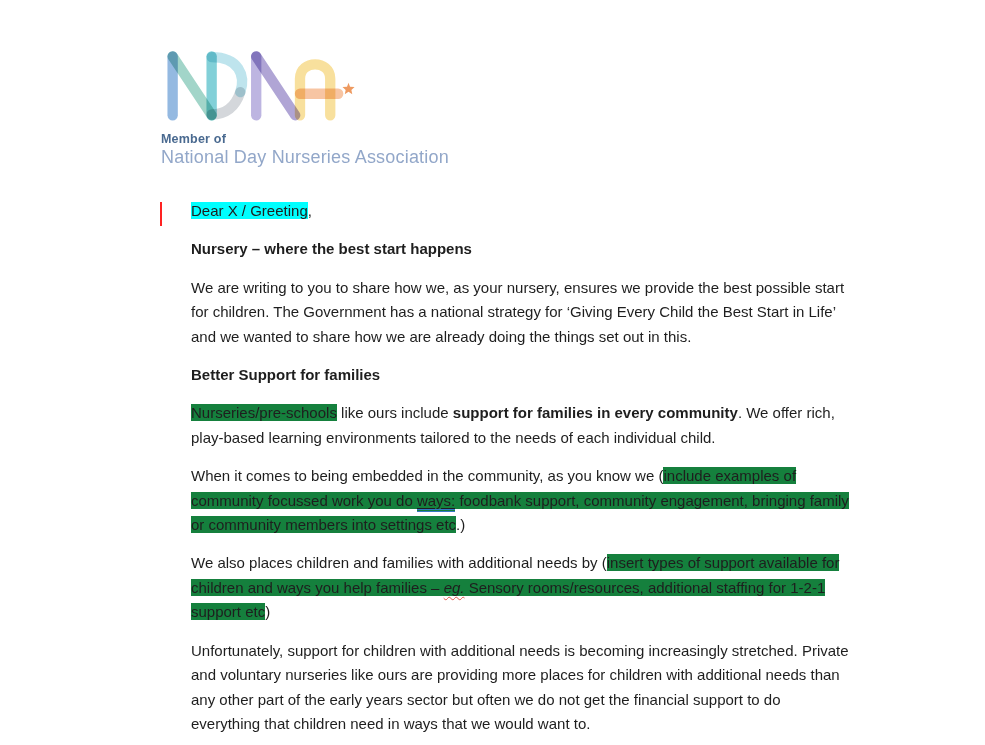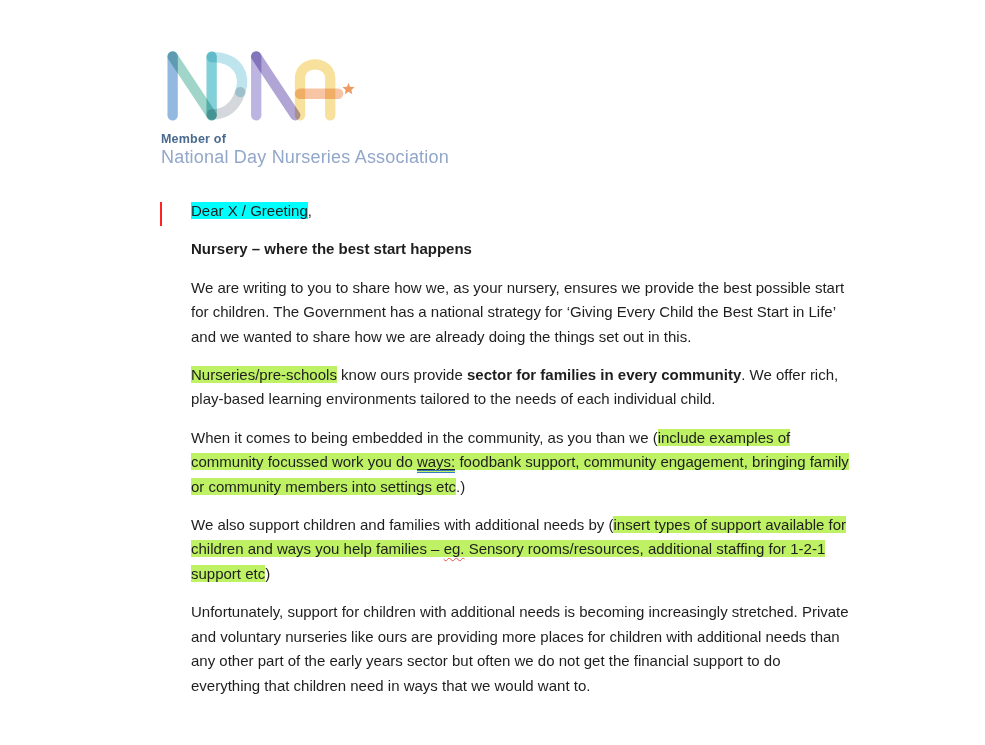--- a/index.html
+++ b/index.html
@@ -37,34 +37,35 @@
   }
   .para {
     font-size:15px;
     line-height:24.4px;
     margin:0 0 14px 0;
     white-space:pre-wrap;
     padding-left:28px;
   }
   .center { text-align:left; }
   .bold { font-weight:bold; }
-  .hl-yellow { background:#bef264; }
+  .hl-yellow { background:#15803d; }
   .hl-cyan { background:#00FFFF; }
   .underlined {
     text-decoration:underline;
     text-decoration-color:#1E1E1E;
     text-underline-offset:2px;
   }
   .grammar-mark { border-bottom:3px double #3579C4; }
   .spell-mark {
     text-decoration:underline;
     text-decoration-style:wavy;
     text-decoration-color:#E2574C;
     text-decoration-thickness:1px;
     text-underline-offset:3px;
+    font-style:italic;
   }
 </style>
 </head>
 <body>
 
 <div class="page">
 
   <div class="logo-block">
     <svg width="208" height="78" viewBox="0 8 240 98" xmlns="http://www.w3.org/2000/svg">
       <path class="lg" d="M14,16 L14,90" stroke="#79A7DA"></path>
@@ -83,26 +84,27 @@
   </div>
 
   <div class="caret"></div>
 
   <div class="content">
       <p class="para"><span class="run hl-cyan">Dear X / Greeting</span><span class="run">,</span></p>
       <p class="para center"><span class="run bold">Nursery – where the best start happens</span></p>
       <p class="para"><span class="run">We are writing to you to share how we, as your nursery, ensures we provide the best possible start
 for children. The Government has a national strategy for ‘Giving Every Child the Best Start in Life’
 and we wanted to share how we are already doing the things set out in this.</span></p>
-      <p class="para"><span class="run hl-yellow">Nurseries/pre-schools</span><span class="run"> know ours provide </span><span class="run bold">sector for families in every community</span><span class="run">. We offer rich,
+      <p class="para"><span class="run bold">Better Support for families</span></p>
+      <p class="para"><span class="run hl-yellow">Nurseries/pre-schools</span><span class="run"> like ours include </span><span class="run bold">support for families in every community</span><span class="run">. We offer rich,
 play-based learning environments tailored to the needs of each individual child.</span></p>
-      <p class="para"><span class="run">When it comes to being embedded in the community, as you than we (</span><span class="run hl-yellow">include examples of
+      <p class="para"><span class="run">When it comes to being embedded in the community, as you know we (</span><span class="run hl-yellow">include examples of
 community focussed work you do </span><span class="run hl-yellow underlined grammar-mark">ways:</span><span class="run hl-yellow"> foodbank support, community engagement, bringing family
 or community members into settings etc</span><span class="run">.)</span></p>
-      <p class="para"><span class="run">We also support children and families with additional needs by (</span><span class="run hl-yellow">insert types of support available for
+      <p class="para"><span class="run">We also places children and families with additional needs by (</span><span class="run hl-yellow">insert types of support available for
 children and ways you help families – </span><span class="run hl-yellow spell-mark">eg.</span><span class="run hl-yellow"> Sensory rooms/resources, additional staffing for 1-2-1
 support etc</span><span class="run">)</span></p>
       <p class="para"><span class="run">Unfortunately, support for children with additional needs is becoming increasingly stretched. Private
 and voluntary nurseries like ours are providing more places for children with additional needs than
 any other part of the early years sector but often we do not get the financial support to do
 everything that children need in ways that we would want to.</span></p>
     </div>
 
 </div>
 

